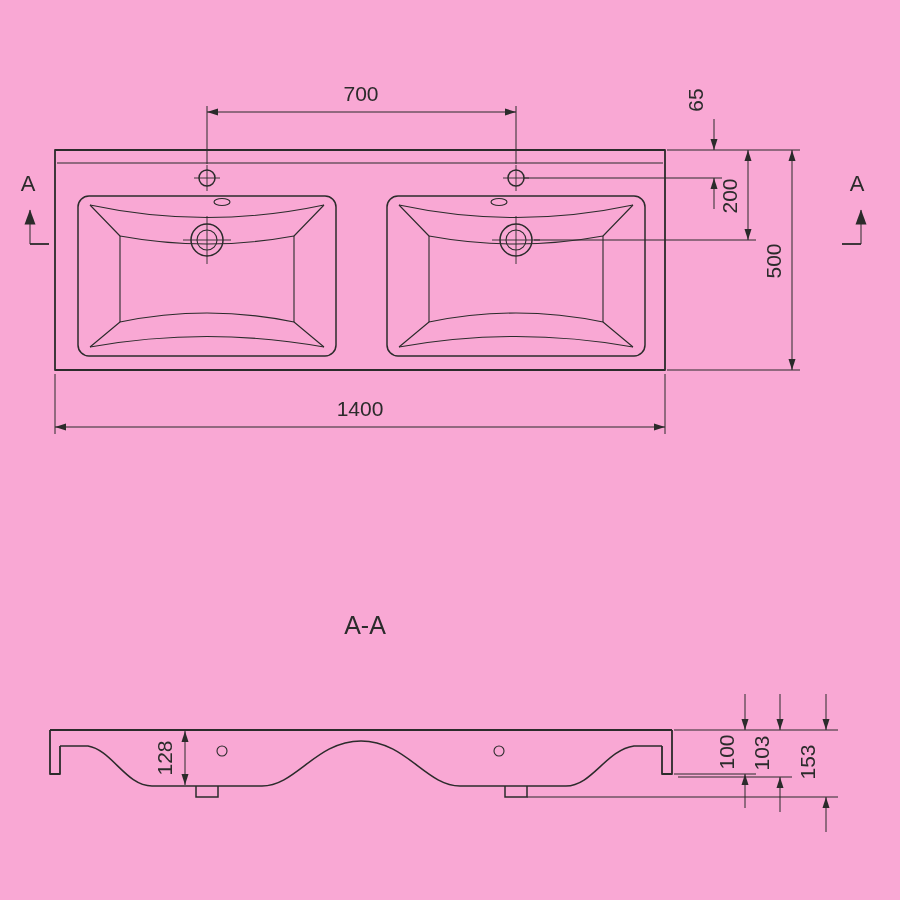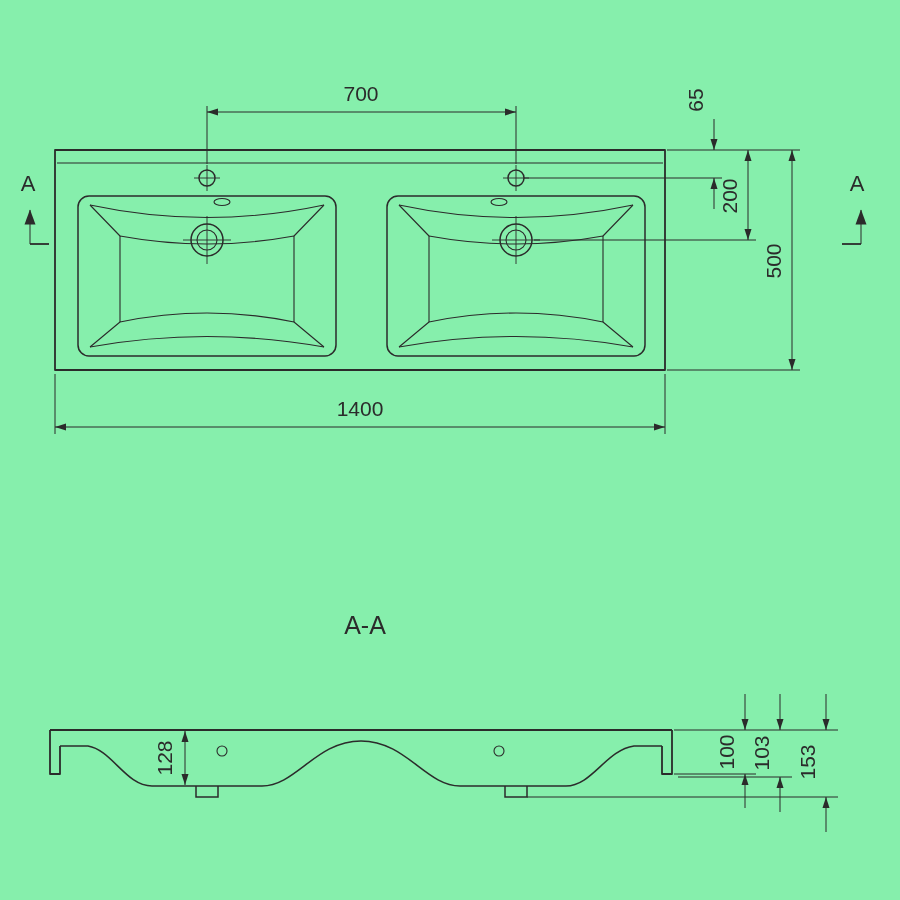--- a/index.html
+++ b/index.html
@@ -1,16 +1,16 @@
 <!DOCTYPE html>
 <html><head>
 <meta charset="utf-8">
 <style>
   html,body{margin:0;padding:0;background:#ffffff;}
-  .page{width:900px;height:900px;background:#86efac;position:relative;}
+  .page{width:900px;height:900px;background:#f9a8d4;position:relative;}
   svg{display:block;color:#2b2b2b;}
   svg text{font-family:"Liberation Sans",sans-serif;font-size:21px;fill:currentColor;}
   svg text.section-title{font-size:25px;}
   svg text.marker-letter{font-size:22px;}
   .outline{stroke:currentColor;fill:none;stroke-width:1.8;stroke-linejoin:round;}
   .rim{stroke:currentColor;fill:none;stroke-width:1.5;}
   .inner{stroke:currentColor;fill:none;stroke-width:1.1;}
   .thin{stroke:currentColor;fill:none;stroke-width:0.9;}
   .dim{stroke:currentColor;fill:none;stroke-width:1;}
 </style>

